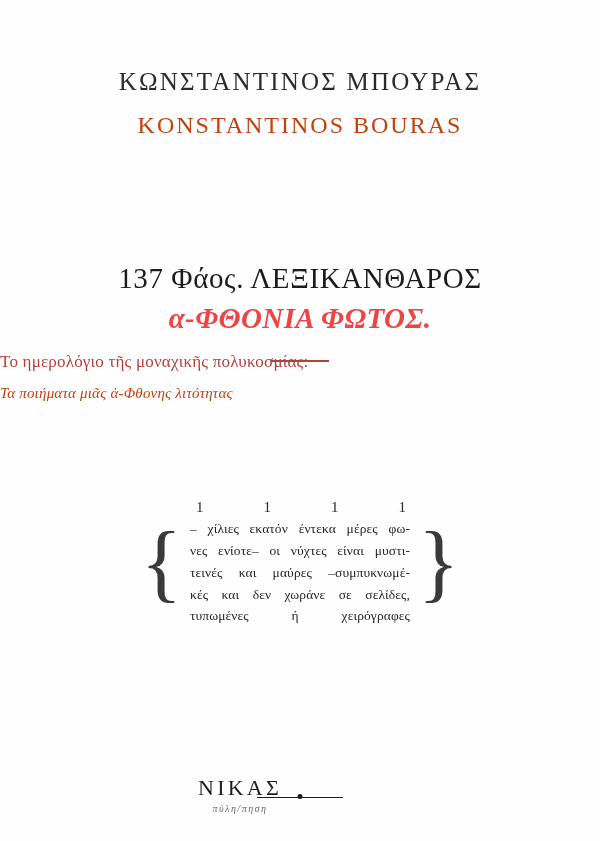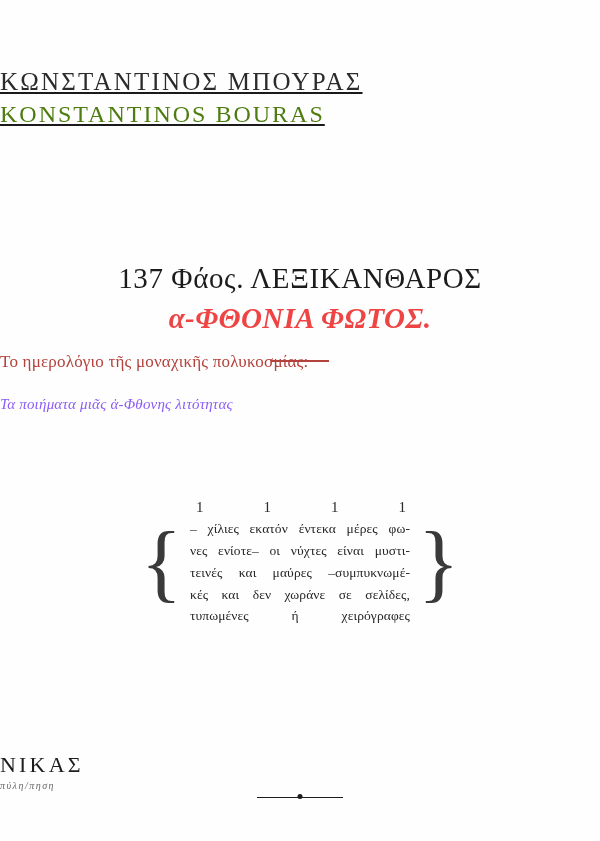--- a/index.html
+++ b/index.html
@@ -21,37 +21,37 @@
     box-sizing: border-box;
     background: #fefefe;
   }
 
   
   .author-block {
     position: absolute;
     top: 68px;
     left: 0;
     width: 600px;
-    text-decoration: underline;
+    text-align: center;
   }
   .author-greek {
     font-family: "Liberation Serif", serif;
     font-size: 25px;
     letter-spacing: 2.2px;
     color: #2b2b2b;
     line-height: 1.15;
     white-space: nowrap;
   }
   .author-latin {
     font-family: "Liberation Serif", serif;
     font-size: 24px;
     letter-spacing: 2.0px;
-    color: #4d7c0f;
+    color: #c2410c;
     line-height: 1.2;
-    margin-top: 3px;
+    margin-top: 14px;
     white-space: nowrap;
   }
 
   
   .title-block {
     position: absolute;
     top: 260px;
     left: 0;
     width: 600px;
     text-align: center;
@@ -97,24 +97,24 @@
     font-family: "Liberation Serif", serif;
     font-size: 17px;
     color: #b4423c;
     letter-spacing: 0.2px;
     line-height: 1.4;
   }
   .subtitle-sub {
     font-family: "Liberation Serif", serif;
     font-size: 15px;
     font-style: italic;
-    color: #8b5cf6;
+    color: #c2410c;
     letter-spacing: 0.2px;
     line-height: 1.4;
-    margin-top: 20px;
+    margin-top: 9px;
   }
 
   
   .quote-block {
     position: absolute;
     top: 495px;
     left: 50%;
     transform: translateX(-50%);
     width: 300px;
     display: flex;
@@ -157,24 +157,24 @@
     text-align: justify;
     text-align-last: justify;
     padding: 0 6px 0 6px;
     white-space: nowrap;
   }
   .quote-line.first { text-align-last: justify; }
 
   
   .publisher {
     position: absolute;
-    top: 754px;
+    top: 777px;
     left: 0;
     width: 480px;
-    text-align: left;
+    text-align: center;
   }
   .publisher-name {
     font-family: "Liberation Serif", serif;
     font-size: 22px;
     letter-spacing: 3.2px;
     color: #1d1d1d;
     line-height: 1;
   }
   .publisher-sub {
     position: relative;

